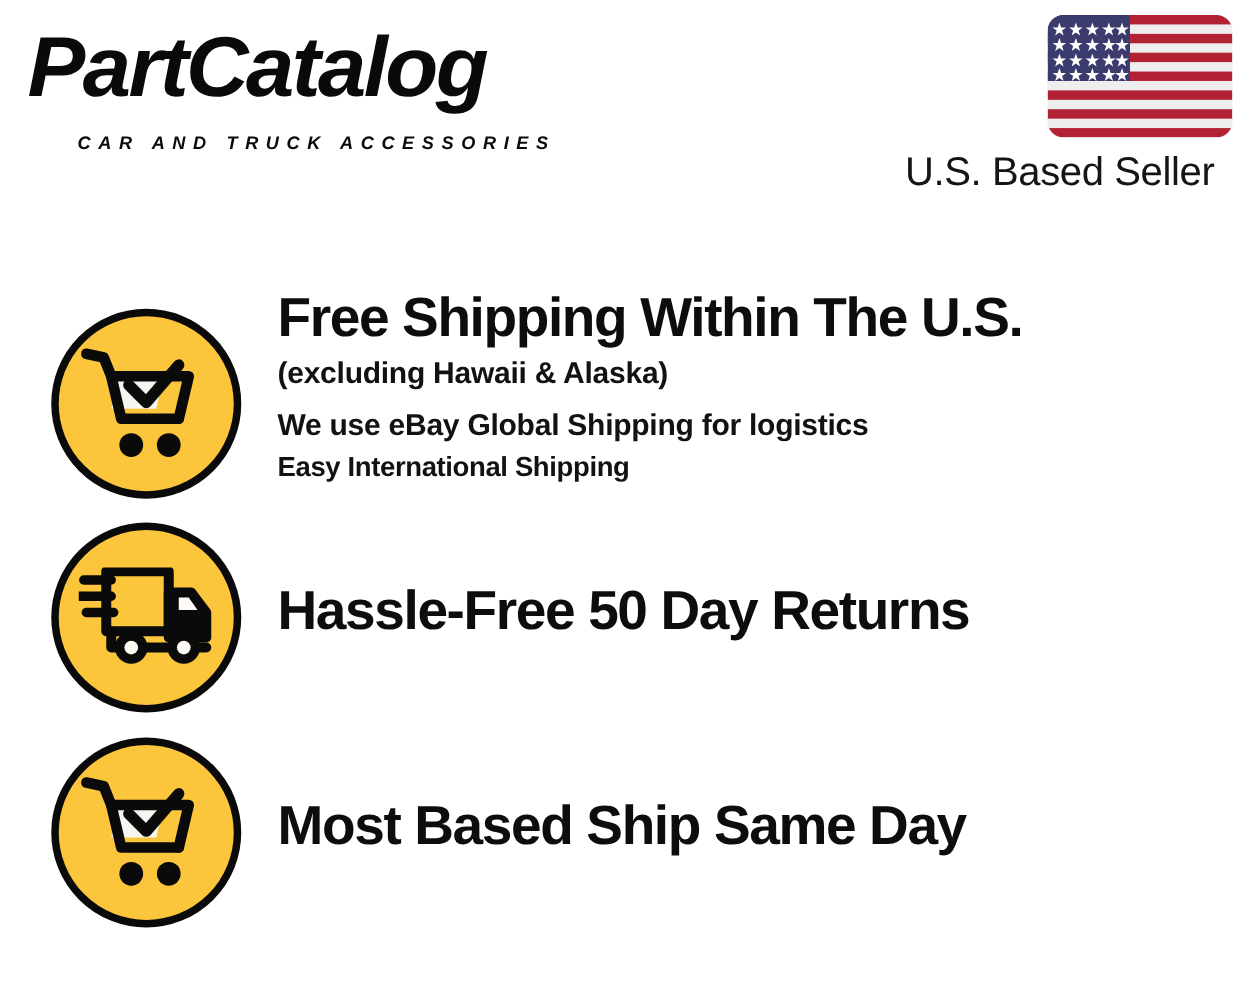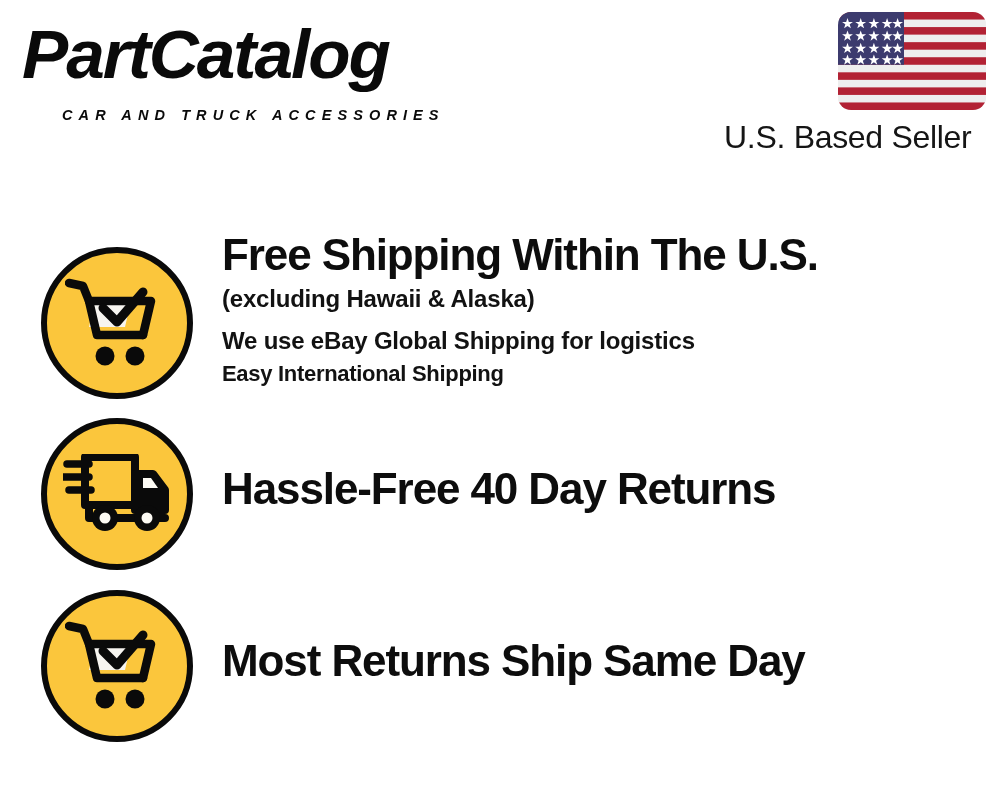--- a/index.html
+++ b/index.html
@@ -256,33 +256,33 @@
 
         <path d="M26 51 L26 64 L102 64" fill="none" stroke="#0A0A0A" stroke-width="8" stroke-linejoin="round" stroke-linecap="round"></path>
 
         <circle cx="42" cy="64" r="13" fill="#0A0A0A"></circle>
         <circle cx="42" cy="64" r="5.5" fill="#FDFBF4"></circle>
         <circle cx="84" cy="64" r="13" fill="#0A0A0A"></circle>
         <circle cx="84" cy="64" r="5.5" fill="#FDFBF4"></circle>
       </svg>
     </div>
     <div class="feature-text">
-      <div class="headline">Hassle-Free 40 Day Returns</div>
+      <div class="headline">Hassle-Free 50 Day Returns</div>
     </div>
   </div>
 
   <div class="feature-row r3">
     <div class="icon-badge">
       <svg width="104" height="96" viewBox="0 0 104 96" xmlns="http://www.w3.org/2000/svg" aria-hidden="true">
         <path d="M30 26 L66 26 L60 52 L24 52 Z" fill="#F7F5F0"></path>
         <path d="M4 8 L18 11 L24 26 L32 60 L78 60" fill="none" stroke="#0A0A0A" stroke-width="8.5" stroke-linecap="round" stroke-linejoin="round"></path>
         <path d="M24 26 L86 26 L78 60" fill="none" stroke="#0A0A0A" stroke-width="8.5" stroke-linecap="round" stroke-linejoin="round"></path>
         <path d="M38 33 L52 47 L78 17" fill="none" stroke="#0A0A0A" stroke-width="9" stroke-linecap="round" stroke-linejoin="round"></path>
         <circle cx="40" cy="81" r="9.5" fill="#0A0A0A"></circle>
         <circle cx="70" cy="81" r="9.5" fill="#0A0A0A"></circle>
       </svg>
     </div>
     <div class="feature-text">
-      <div class="headline">Most Returns Ship Same Day</div>
+      <div class="headline">Most Based Ship Same Day</div>
     </div>
   </div>
 
 </div>
 
 </body></html>

